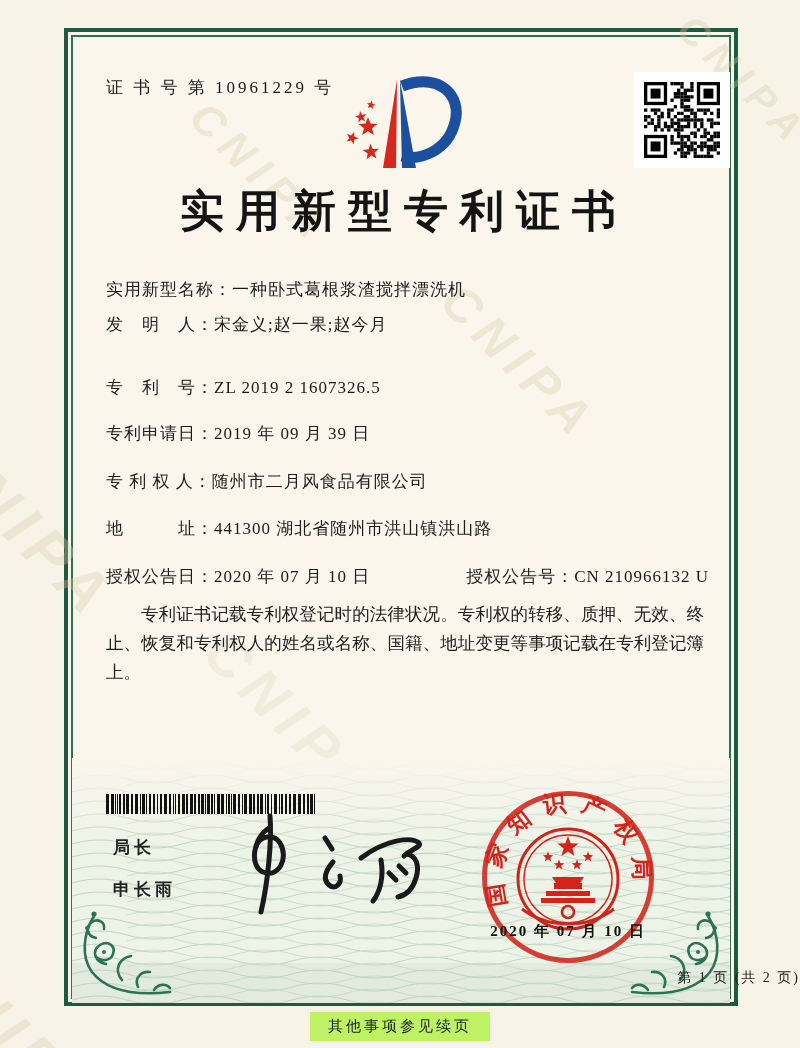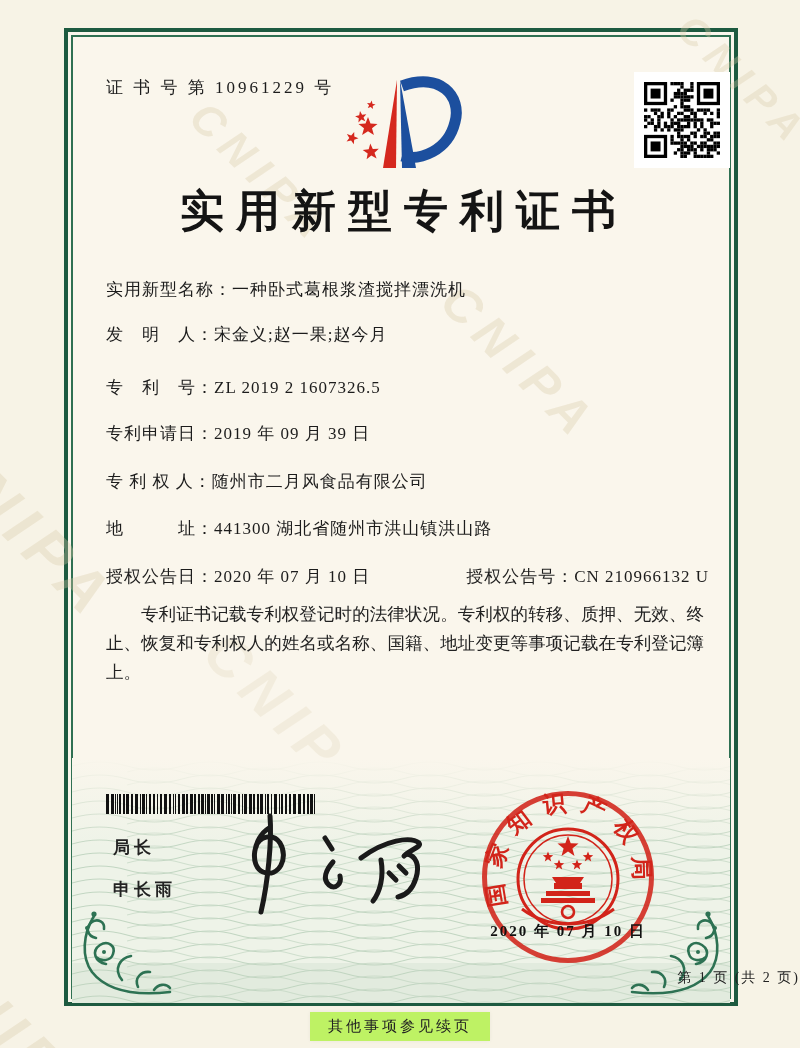--- a/index.html
+++ b/index.html
@@ -356,21 +356,21 @@
       <rect x="3.3043478260869565" y="56.17391304347826" width="16.52173913043478" height="16.52173913043478" fill="#fff"></rect>
       <rect x="6.608695652173913" y="59.47826086956522" width="9.91304347826087" height="9.91304347826087" fill="#000"></rect>
     </svg>
 </div>
 
 <div class="title">实用新型专利证书</div>
 
 <div class="row" style="top:278px">
   <span class="lbl">实用新型名称：</span><span class="val">一种卧式葛根浆渣搅拌漂洗机</span>
 </div>
-<div class="row" style="top:323px">
+<div class="row" style="top:313px">
   <span class="lbl">发　明　人：</span><span class="val">宋金义;赵一果;赵今月</span>
 </div>
 <div class="row" style="top:376px">
   <span class="lbl">专　利　号：</span><span class="val">ZL 2019 2 1607326.5</span>
 </div>
 <div class="row" style="top:422px">
   <span class="lbl">专利申请日：</span><span class="val">2019 年 09 月 39 日</span>
 </div>
 <div class="row" style="top:470px">
   <span class="lbl">专 利 权 人：</span><span class="val">随州市二月风食品有限公司</span>

